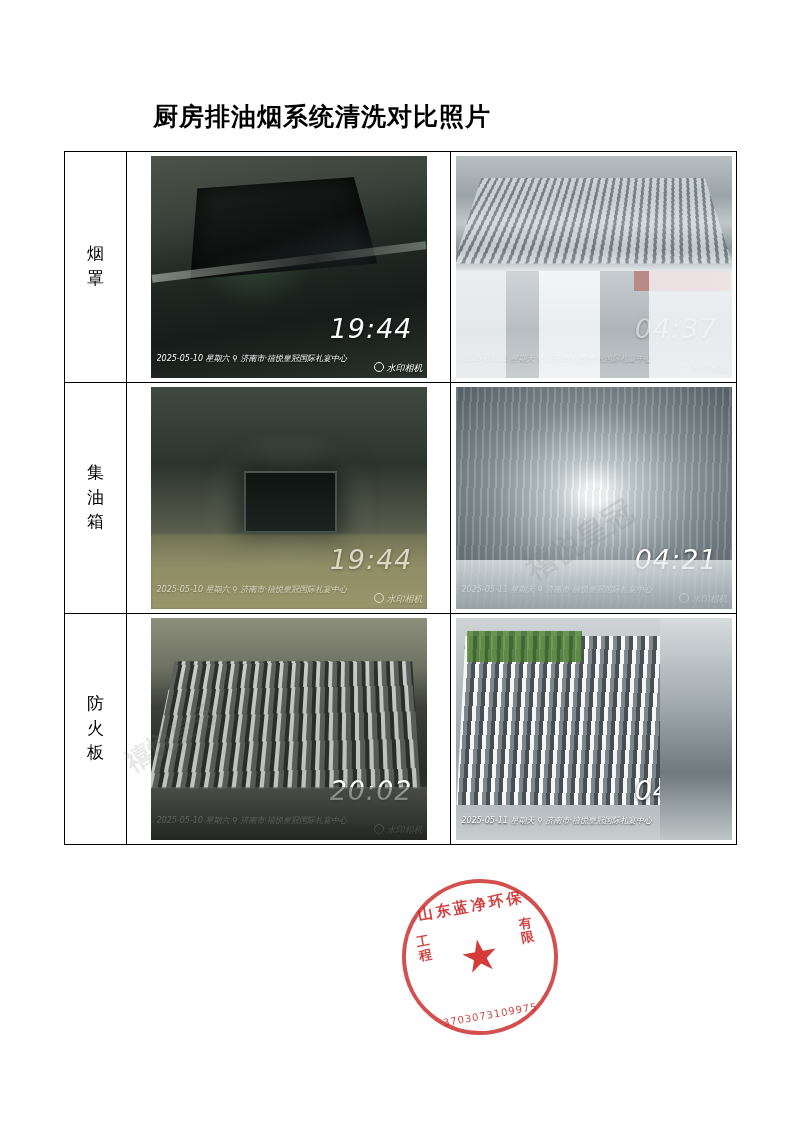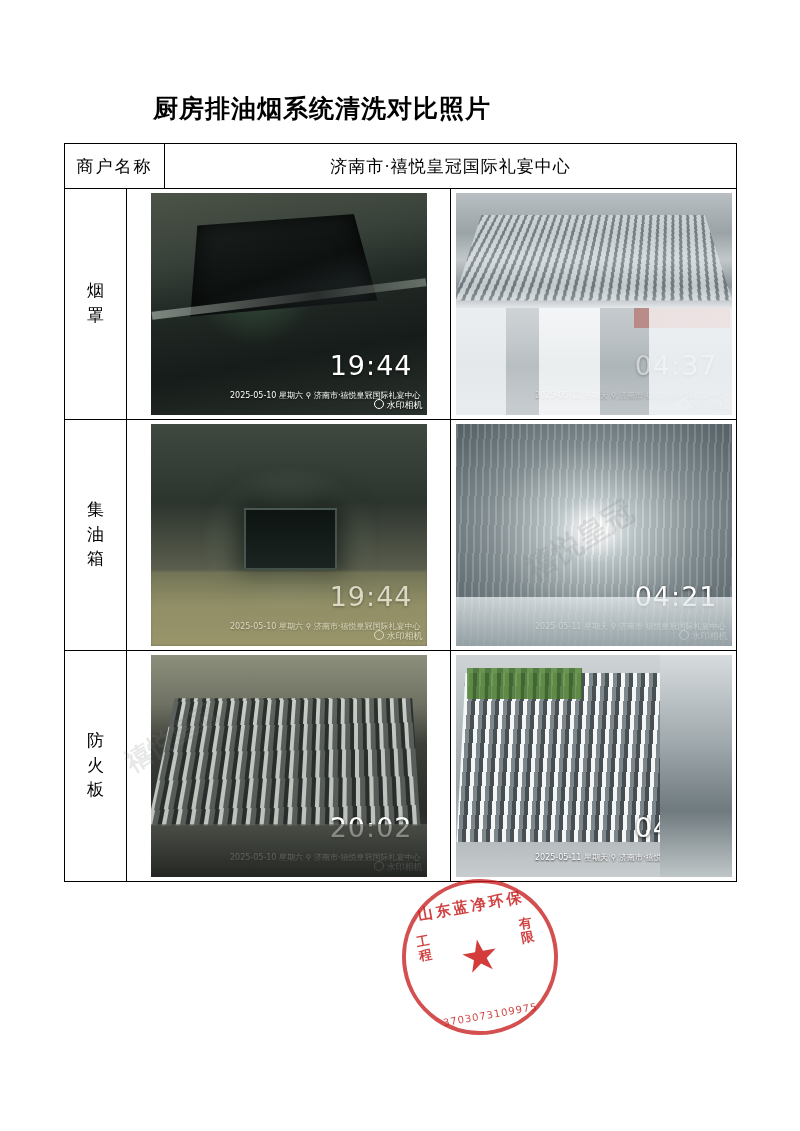--- a/index.html
+++ b/index.html
@@ -13,21 +13,21 @@
     font-family: "Liberation Serif", "DejaVu Serif", serif;
     color: #000;
     position: relative;
     overflow: hidden;
   }
   .page {
     position: relative;
     width: 644px;
     height: 1131px;
     box-sizing: border-box;
-    padding: 0 64px;
+    padding: 8px 64px;
   }
   .doc-title {
     text-align: center;
     font-size: 25px;
     font-weight: bold;
     letter-spacing: 1px;
     padding-top: 92px;
     padding-bottom: 18px;
     font-family: "Liberation Serif", "DejaVu Serif", serif;
   }
@@ -64,20 +64,21 @@
     letter-spacing: 2px;
     line-height: 1.45;
   }
   .side-label span {
     display: inline-block;
     width: 1em;
   }
   .photo-cell {
     height: 230px;
     padding: 4px 0;
+    font-style: italic;
   }
   
   .photo {
     position: relative;
     width: 276px;
     height: 222px;
     margin: 0 auto;
     overflow: hidden;
     background: #222;
   }
@@ -93,21 +94,21 @@
     text-shadow: 0 1px 3px rgba(0,0,0,.75);
   }
   .photo .meta {
     position: absolute;
     left: 6px;
     bottom: 14px;
     right: 6px;
     color: #fff;
     font-size: 8px;
     font-family: "DejaVu Sans", sans-serif;
-    text-align: right;
+    text-align: left;
     text-shadow: 0 1px 2px rgba(0,0,0,.8);
     white-space: nowrap;
     overflow: hidden;
   }
   .photo .brand {
     position: absolute;
     right: 4px;
     bottom: 3px;
     color: #fff;
     font-size: 9px;
@@ -325,24 +326,20 @@
   <div class="doc-title">厨房排油烟系统清洗对比照片</div>
 
   <table class="main">
     <colgroup>
       <col style="width:62px">
       <col style="width:38px">
       <col style="width:286px">
       <col style="width:286px">
     </colgroup>
     <tbody>
-      <tr>
-        <td class="lbl-cell" colspan="2">商户名称</td>
-        <td class="val-cell" colspan="2">济南市·禧悦皇冠国际礼宴中心</td>
-      </tr>
 
       <tr>
         <td class="side-label">
           <span>烟</span><br>
           <span>罩</span>
         </td>
         <td class="photo-cell" colspan="2">
           <div class="photo p-hood-before">
             <div class="ts">19:44</div>
             <div class="meta">2025-05-10 星期六 ⚲ 济南市·禧悦皇冠国际礼宴中心</div>

